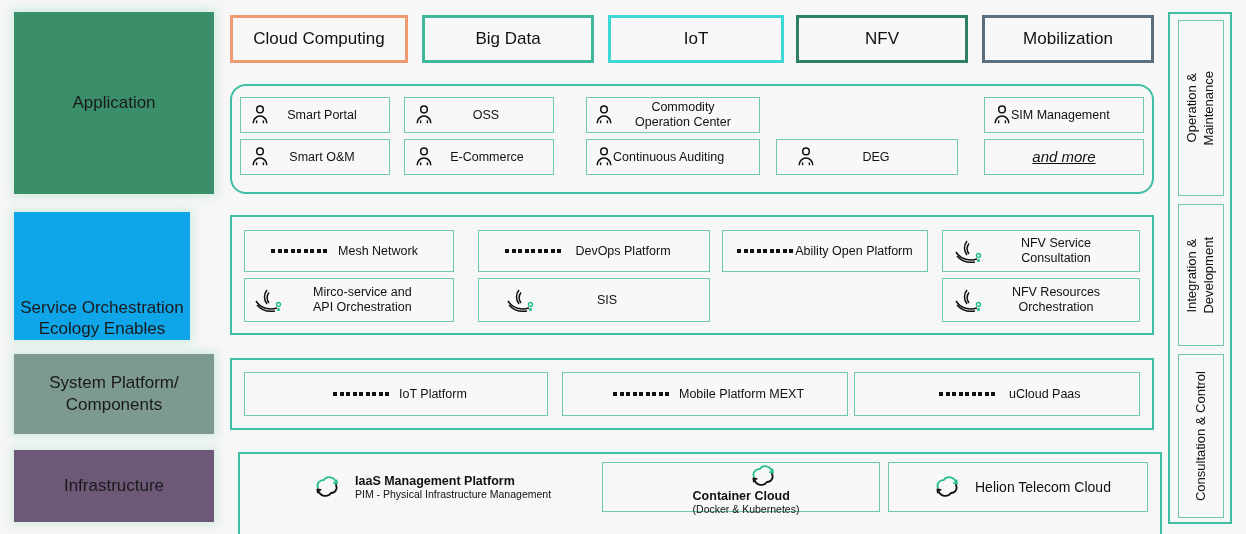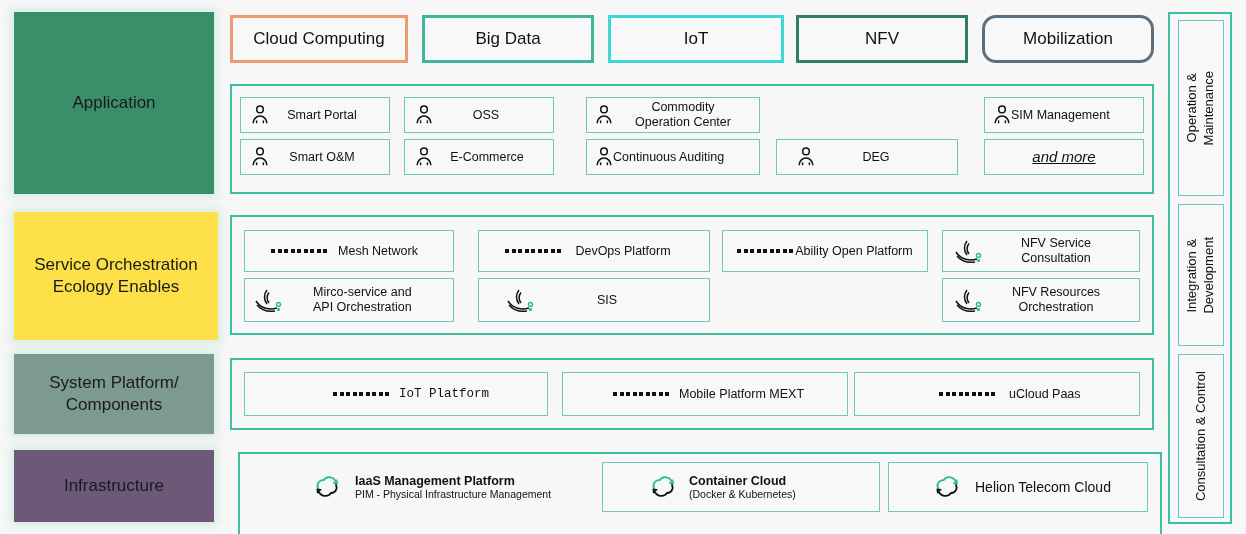--- a/index.html
+++ b/index.html
@@ -83,21 +83,21 @@
 </style>
 </head>
 <body>
 
 <div id="stage">
 
   <div class="layer-label" style="left:14px;top:12px;width:200px;height:182px;background:#3b8e6a;">
     <span>Application</span>
   </div>
 
-  <div class="layer-label" style="left:14px;top:212px;width:204px;height:128px;background:#fde047;">
+  <div class="layer-label" style="left:14px;top:212px;width:176px;height:128px;background:#0ea5e9;align-items:flex-end;">
     <span>Service
 Orchestration
 Ecology Enables</span>
   </div>
 
   <div class="layer-label" style="left:14px;top:354px;width:200px;height:80px;background:#7d9a90;">
     <span>System Platform/
 Components</span>
   </div>
 
@@ -110,25 +110,25 @@
   </div>
   <div class="tab" style="left:422px;top:15px;width:172px;height:48px;border-color:#3fb79c;">
     <span>Big Data</span>
   </div>
   <div class="tab" style="left:608px;top:15px;width:176px;height:48px;border-color:#3fd6d6;">
     <span>IoT</span>
   </div>
   <div class="tab" style="left:796px;top:15px;width:172px;height:48px;border-color:#2f7f66;">
     <span>NFV</span>
   </div>
-  <div class="tab" style="left:982px;top:15px;width:172px;height:48px;border-color:#5c6f7e;border-radius:14px;">
+  <div class="tab" style="left:982px;top:15px;width:172px;height:48px;border-color:#5c6f7e;">
     <span>Mobilization</span>
   </div>
 
-  <div class="panel" style="left:230px;top:84px;width:924px;height:110px;">
+  <div class="panel" style="left:230px;top:84px;width:924px;height:110px;border-radius:16px;">
 
     <div class="chip" style="left:8px;top:11px;width:150px;height:36px;">
       <span class="ico" style="margin-left:10px;">
         <svg width="18" height="20" viewBox="0 0 18 20">
           <circle cx="9" cy="4.4" r="3.3" fill="none" stroke="#111" stroke-width="1.5"></circle>
           <path d="M2.2 18.2 A6.8 7.2 0 0 1 15.8 18.2" fill="none" stroke="#111" stroke-width="1.5"></path>
           <line x1="5.6" y1="15.4" x2="5.6" y2="18.2" stroke="#111" stroke-width="1.4"></line>
           <line x1="12.4" y1="15.4" x2="12.4" y2="18.2" stroke="#111" stroke-width="1.4"></line>
         </svg>
       </span>
@@ -341,21 +341,21 @@
         <i></i>
           <i></i>
           <i></i>
           <i></i>
           <i></i>
           <i></i>
           <i></i>
           <i></i>
           <i></i>
       </span>
-      <span class="txt" style="text-align:left;padding-left:10px;font-family:Liberation Mono, monospace;">IoT Platform</span>
+      <span class="txt" style="text-align:left;padding-left:10px;">IoT Platform</span>
     </div>
 
     <div class="chip" style="left:330px;top:12px;width:286px;height:44px;">
       <span class="ico dots" style="margin-left:50px;">
         <i></i>
           <i></i>
           <i></i>
           <i></i>
           <i></i>
           <i></i>
@@ -392,21 +392,21 @@
           <path d="M25 11 A5.5 5.5 0 0 1 20 19 A7 7 0 0 1 7.5 16.5" fill="none" stroke="#111" stroke-width="1.8" stroke-linecap="round"></path>
           <path d="M6.8 18.6 L6.4 15.4 L9.6 15.9" fill="none" stroke="#111" stroke-width="1.8" stroke-linecap="round" stroke-linejoin="round"></path>
         </svg>
       </span>
       <span class="stack" style="padding-left:12px;">
         <span class="ttl">IaaS Management Platform</span>
         <span class="sub">PIM - Physical Infrastructure Management</span>
       </span>
     </div>
 
-    <div class="chip" style="left:362px;top:8px;width:278px;height:50px;">
+    <div class="chip" style="left:362px;top:8px;width:278px;height:50px;flex-direction:column;">
       <span class="ico" style="margin-left:44px;">
         <svg width="32" height="26" viewBox="0 0 32 26">
           <path d="M7 14 A5.5 5.5 0 0 1 12.5 6.2 A7 7 0 0 1 25 8.5" fill="none" stroke="#25bd8e" stroke-width="1.8" stroke-linecap="round"></path>
           <path d="M25.5 6.5 L26 9.6 L22.8 9.2" fill="none" stroke="#25bd8e" stroke-width="1.8" stroke-linecap="round" stroke-linejoin="round"></path>
           <path d="M25 11 A5.5 5.5 0 0 1 20 19 A7 7 0 0 1 7.5 16.5" fill="none" stroke="#111" stroke-width="1.8" stroke-linecap="round"></path>
           <path d="M6.8 18.6 L6.4 15.4 L9.6 15.9" fill="none" stroke="#111" stroke-width="1.8" stroke-linecap="round" stroke-linejoin="round"></path>
         </svg>
       </span>
       <span class="stack" style="padding-left:10px;">
         <span class="ttl">Container Cloud</span>

